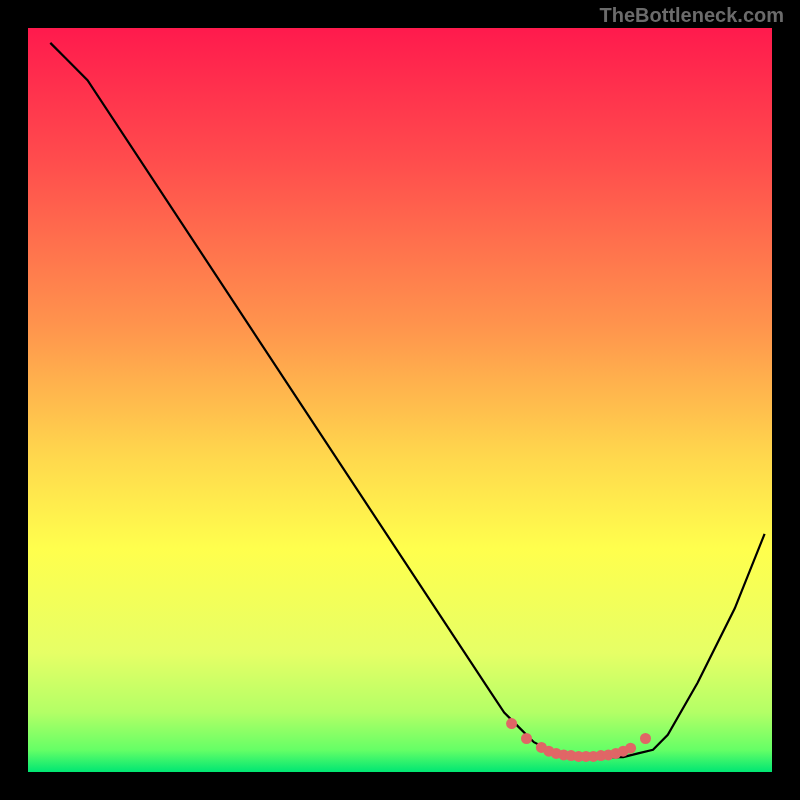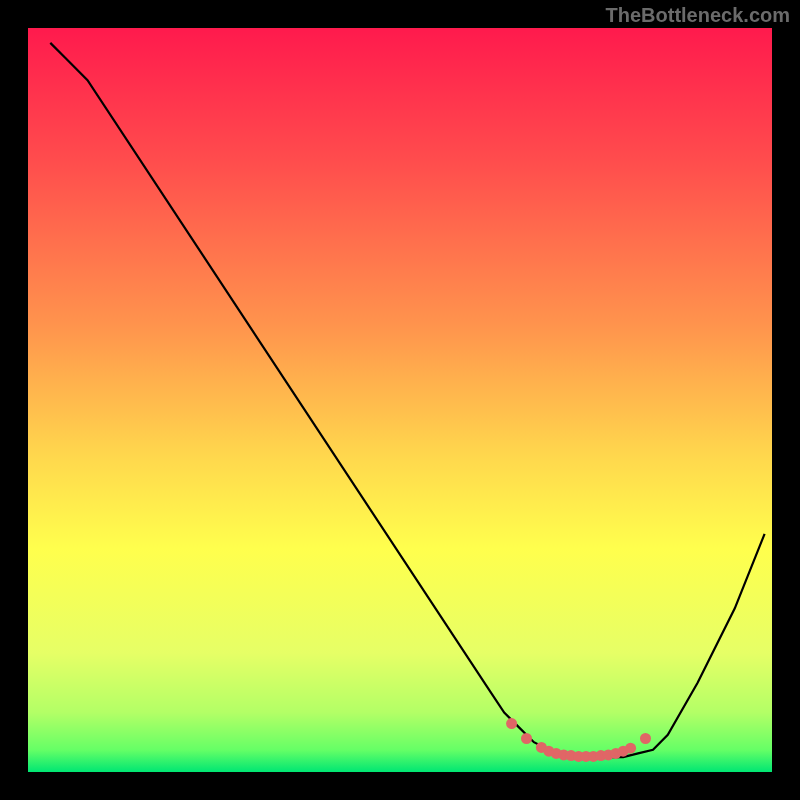--- a/index.html
+++ b/index.html
@@ -7,21 +7,21 @@
     padding: 0;
     background: #000;
     width: 800px;
     height: 800px;
     position: relative;
     font-family: Arial, sans-serif;
   }
   .watermark {
     position: absolute;
     top: 4px;
-    right: 10px;
+    right: 16px;
     color: #6b6b6b;
     font-size: 20px;
     font-weight: bold;
     z-index: 10;
   }
   .plot-area {
     position: absolute;
     left: 28px;
     top: 28px;
     width: 744px;

